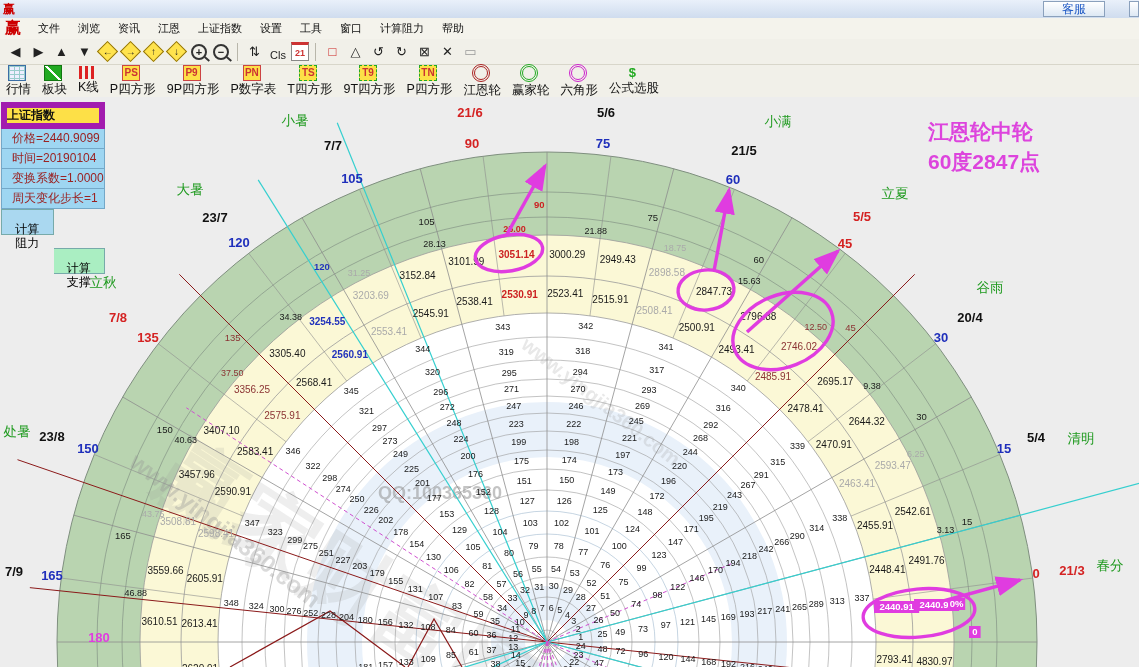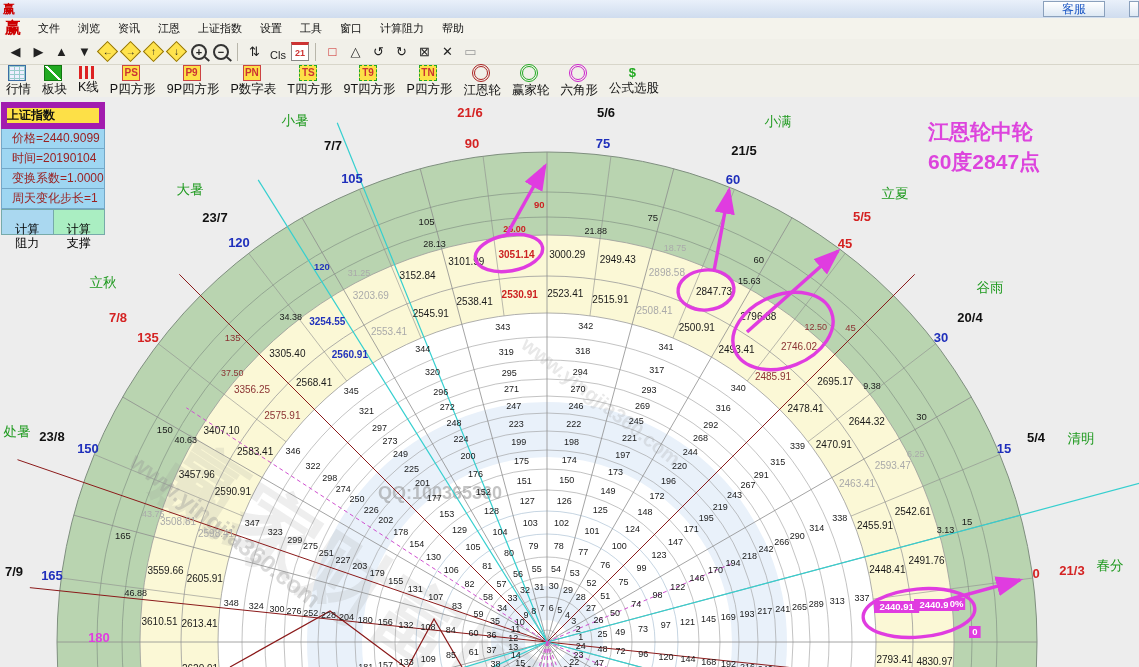--- a/index.html
+++ b/index.html
@@ -62,21 +62,21 @@
   
   #panel{position:absolute;left:1px;top:102px;width:104px;z-index:5;font-size:12px;}
   #panel .hdr{background:#fde047;border:6px solid #a21caf;color:#111;text-align:left;
     height:15px;line-height:15px;font-weight:bold;}
   #panel .row{background:#9ed6f2;border:1px solid #74a8c8;border-top:none;color:#9a2222;
     height:19px;line-height:19px;padding-left:10px;white-space:nowrap;overflow:hidden;}
   #panel .btns{display:flex;}
   #panel .btns button{flex:1;height:17px;font-size:12px;padding:12px;
     font-family:"Liberation Sans",sans-serif;border:1px solid #7aa;cursor:pointer;line-height:14px;}
   #panel .btns .b1{background:#aad8f0;}
-  #panel .btns .b2{background:#aaeec2;border-left:none;}
+  #panel .btns .b2{background:#aaeec2;border-left:none;margin-top:39px;}
 
   
   #chart{position:absolute;left:0;top:97px;width:1139px;height:570px;background:#ededed;}
   svg text{font-family:"Liberation Sans",sans-serif;}
 
   #gann-note{position:absolute;left:928px;top:117px;z-index:6;
     font-size:21px;font-weight:bold;line-height:30px;}
 </style>
 </head>
 <body>

